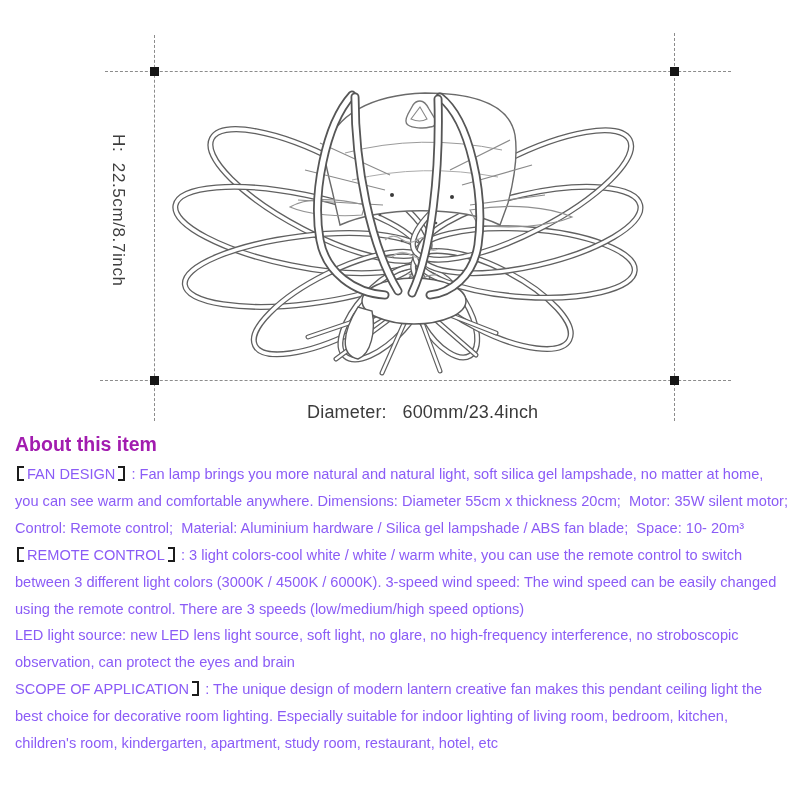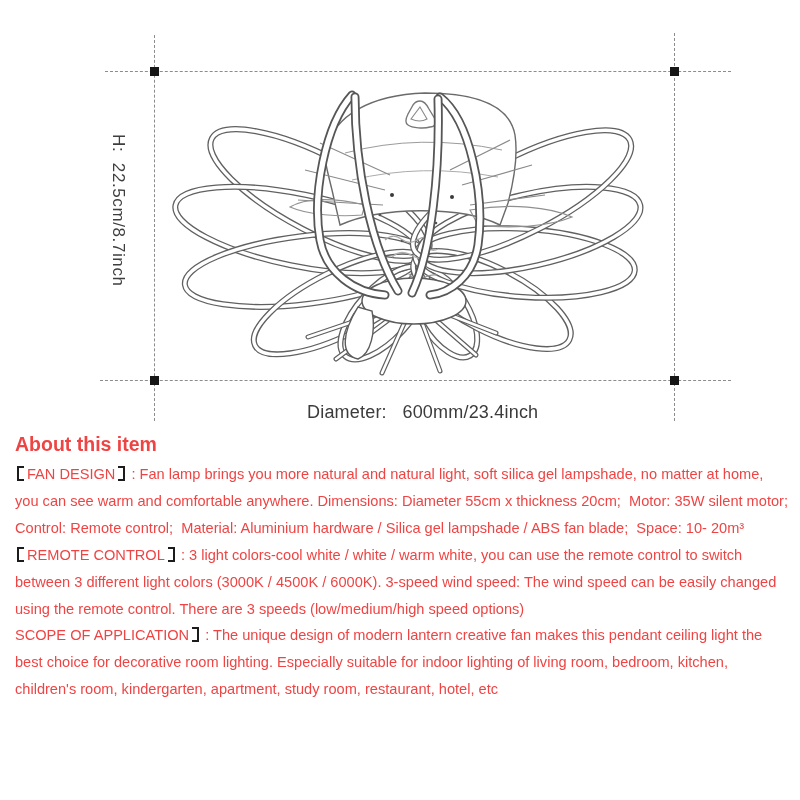--- a/index.html
+++ b/index.html
@@ -34,25 +34,25 @@
     position:absolute;left:299px;top:402px;
     font-size:18px;color:#3b3b3b;white-space:pre;letter-spacing:.2px;margin-left:8px;
   }
 
   
   .fan-art{position:absolute;left:140px;top:55px;width:560px;height:350px;}
 
   
   .about-heading{
     position:absolute;left:15px;top:433px;margin:0;
-    font-size:19.5px;font-weight:700;color:#ef4444;
+    font-size:19.5px;font-weight:700;color:#a21caf;
   }
   .about-body{position:absolute;left:15px;top:461px;width:775px;}
   .about-p{
-    margin:0;font-size:14.6px;line-height:26.9px;color:#ef4444;
+    margin:0;font-size:14.6px;line-height:26.9px;color:#8b5cf6;
     white-space:pre-wrap;
   }
   
   .lb{display:inline-block;width:7px;height:15px;box-sizing:border-box;vertical-align:-2px;}
   .lb-open{border-left:2.2px solid #1c1c1c;border-top:2.2px solid #1c1c1c;border-bottom:2.2px solid #1c1c1c;margin:0 3px 0 2px;}
   .lb-close{border-right:2.2px solid #1c1c1c;border-top:2.2px solid #1c1c1c;border-bottom:2.2px solid #1c1c1c;margin:0 2px 0 3px;}
 </style>
 </head>
 <body>
 
@@ -153,16 +153,17 @@
         <path d="M 300,42 C 330,65 345,140 338,190 C 333,222 310,238 290,240" fill="none" stroke="#ffffff" stroke-width="5.4" stroke-linecap="round"></path>
         <path d="M 298,44 C 300,115 292,195 272,238" fill="none" stroke="#565656" stroke-width="9" stroke-linecap="round"></path>
         <path d="M 298,44 C 300,115 292,195 272,238" fill="none" stroke="#ffffff" stroke-width="5.4" stroke-linecap="round"></path>
       </g>
   </svg>
 
   <h2 class="about-heading">About this item</h2>
   <div class="about-body" id="about-paragraphs">
       <p class="about-p"><span class="lb lb-open"></span>FAN DESIGN<span class="lb lb-close"></span> : Fan lamp brings you more natural and natural light, soft silica gel lampshade, no matter at home, you can see warm and comfortable anywhere. Dimensions: Diameter 55cm x thickness 20cm;  Motor: 35W silent motor;  Control: Remote control;  Material: Aluminium hardware / Silica gel lampshade / ABS fan blade;  Space: 10- 20m³</p>
       <p class="about-p"><span class="lb lb-open"></span>REMOTE CONTROL<span class="lb lb-close"></span> : 3 light colors-cool white / white / warm white, you can use the remote control to switch between 3 different light colors (3000K / 4500K / 6000K). 3-speed wind speed: The wind speed can be easily changed using the remote control. There are 3 speeds (low/medium/high speed options)</p>
+      <p class="about-p">LED light source: new LED lens light source, soft light, no glare, no high-frequency interference, no stroboscopic observation, can protect the eyes and brain</p>
       <p class="about-p">SCOPE OF APPLICATION<span class="lb lb-close"></span> : The unique design of modern lantern creative fan makes this pendant ceiling light the best choice for decorative room lighting. Especially suitable for indoor lighting of living room, bedroom, kitchen, children's room, kindergarten, apartment, study room, restaurant, hotel, etc</p>
     </div>
 
 </div>
 
 </body></html>

